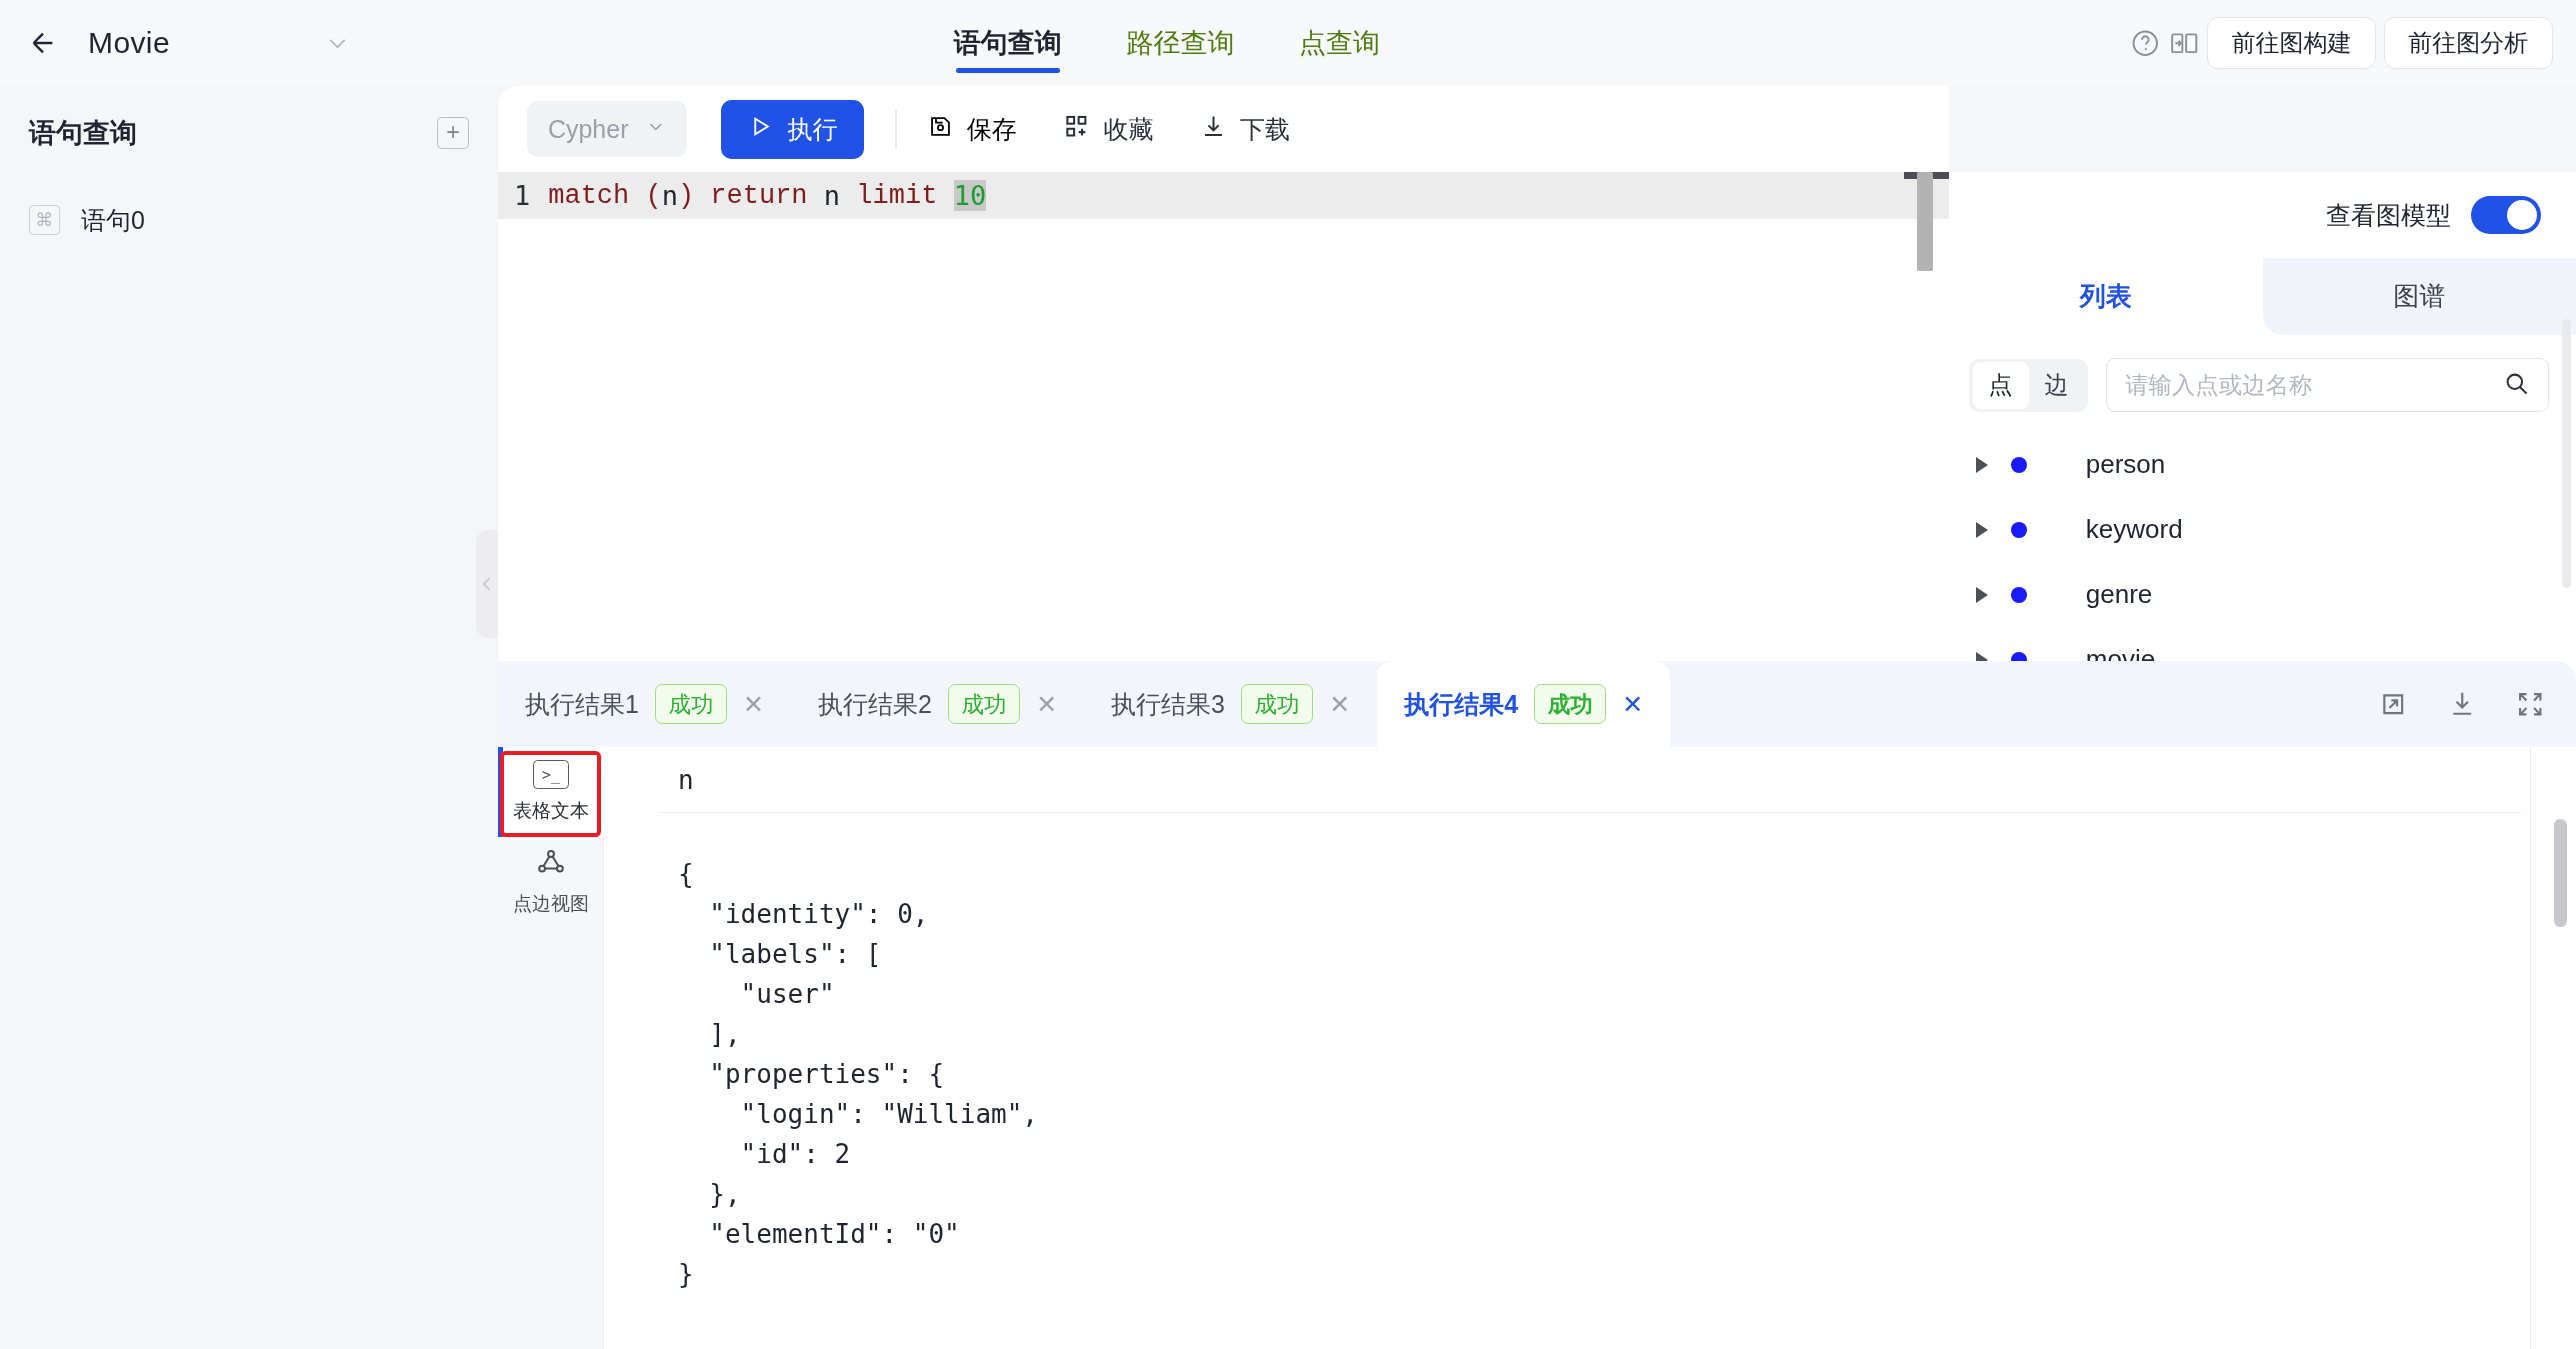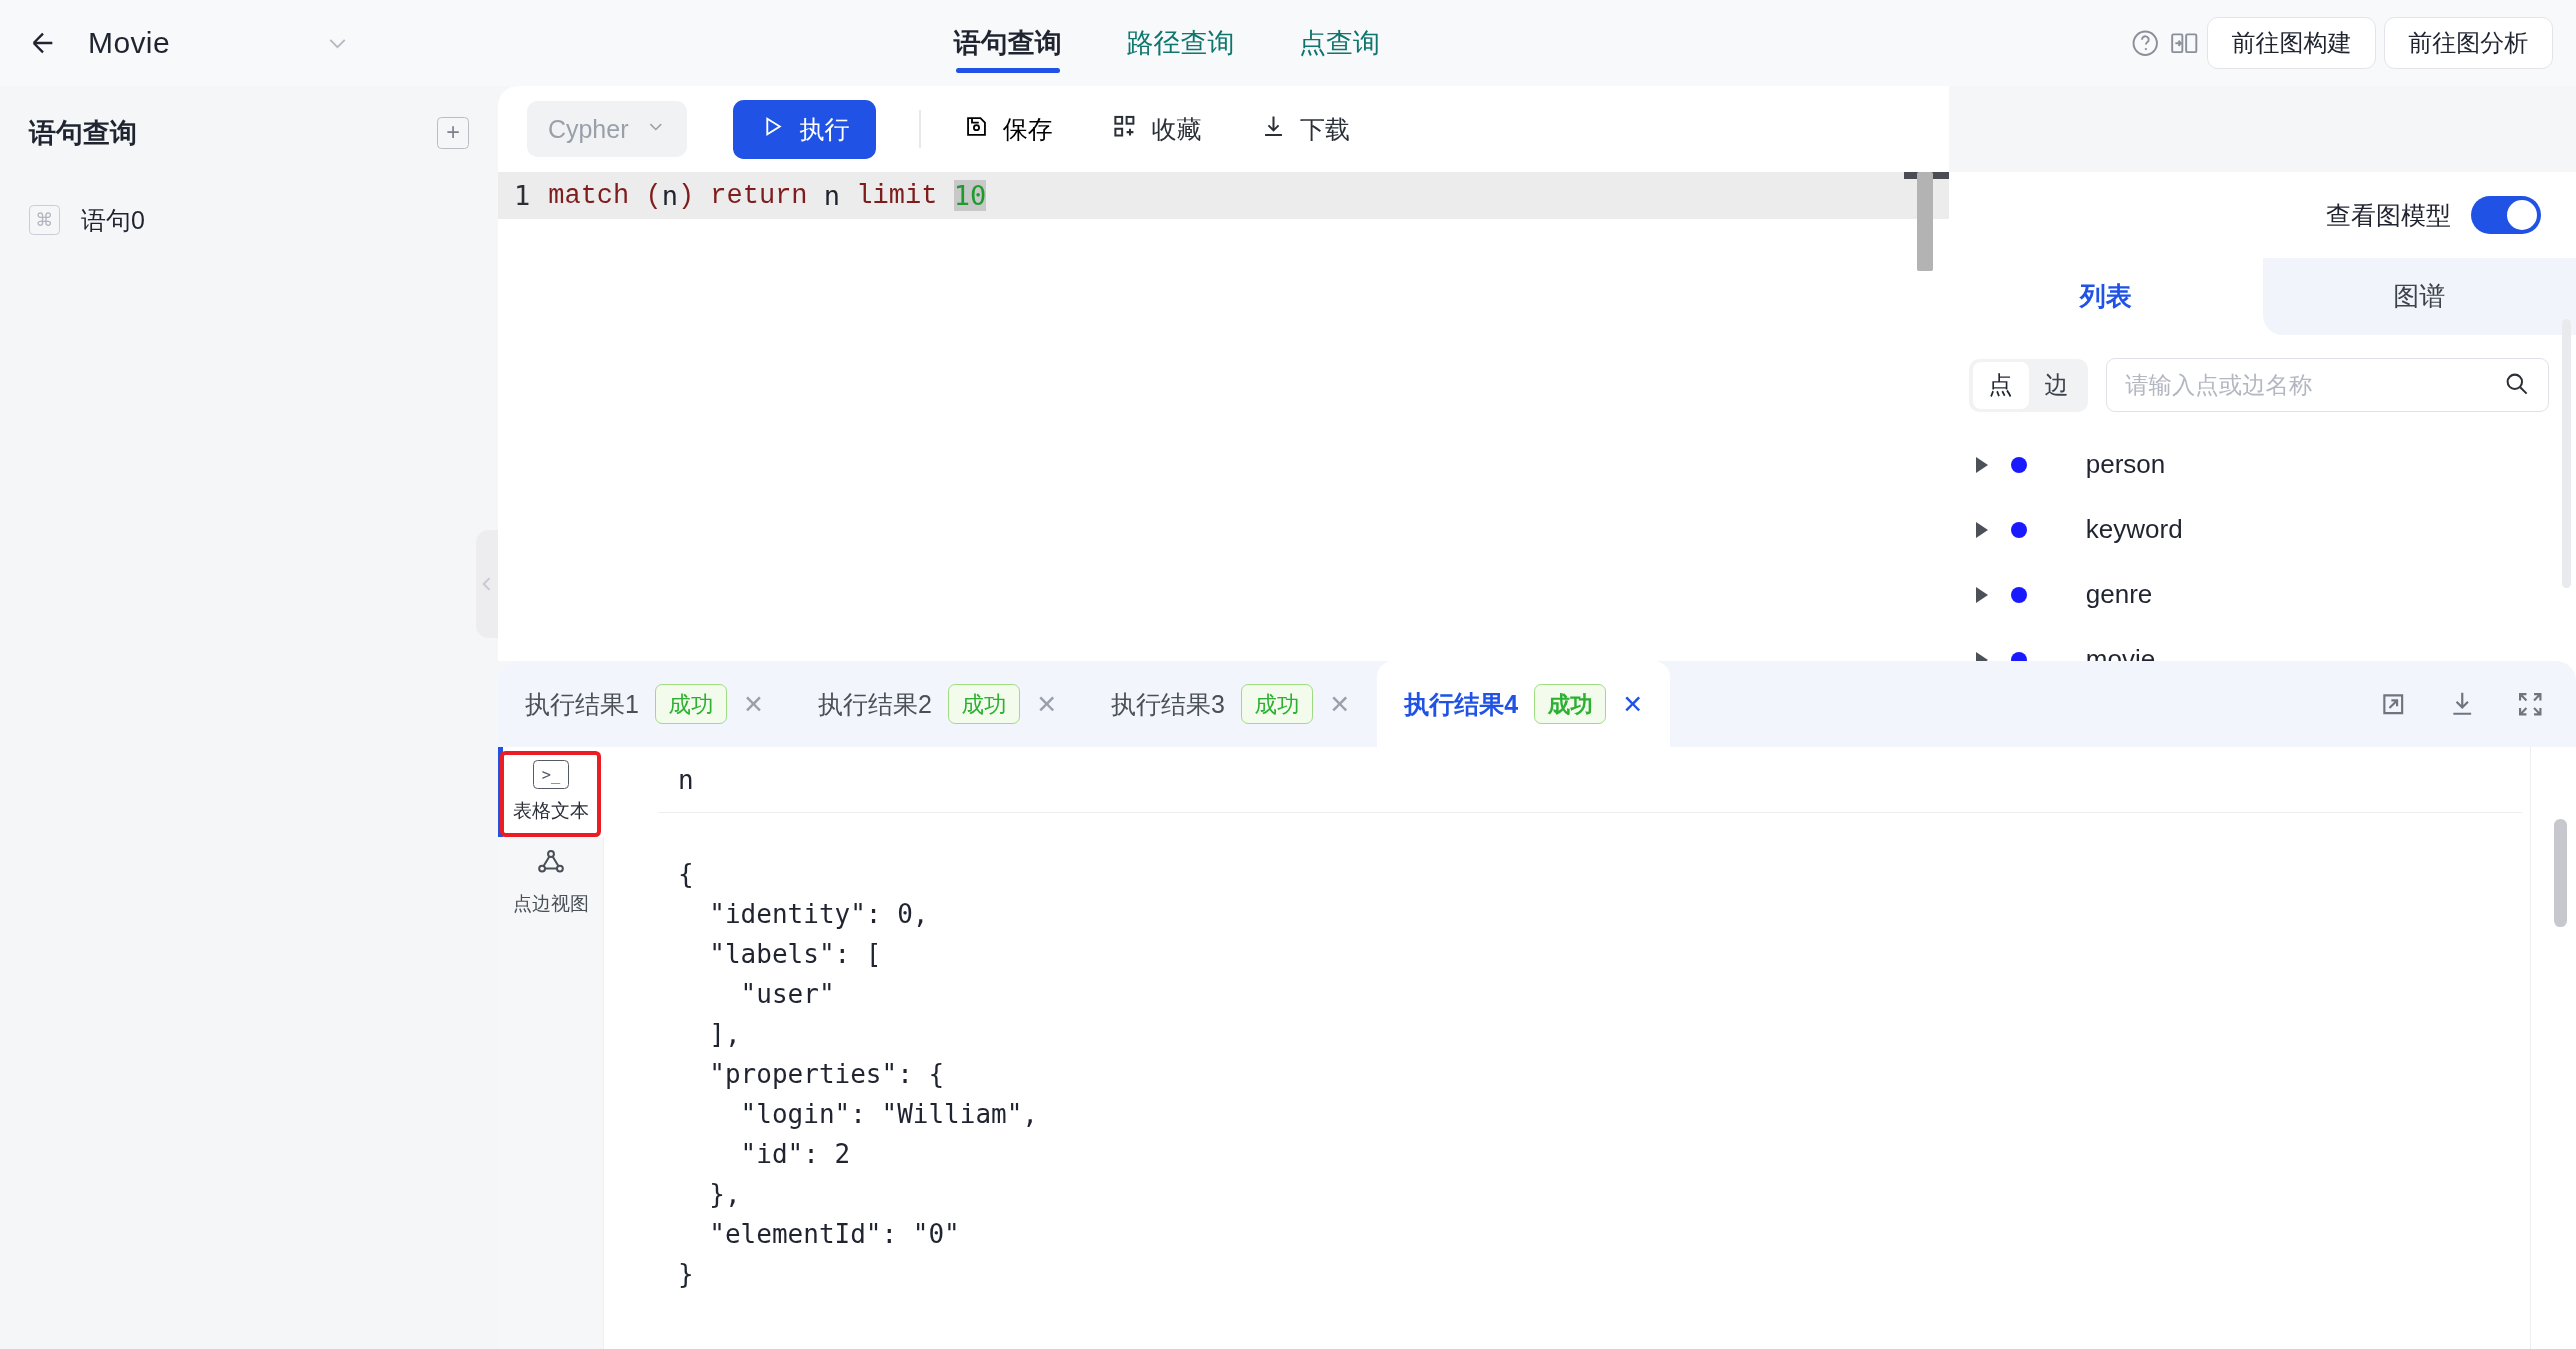--- a/index.html
+++ b/index.html
@@ -26,21 +26,21 @@
     font-size: 30px; color: #1f2430; margin-left: 20px; letter-spacing: 0.4px;
   }
   .proj-caret {
     margin-left: 153px; color: #b5b9c2; display: flex; align-items: center;
   }
   .center-tabs {
     position: absolute; left: 952px; top: 0; height: 86px;
     display: flex; align-items: center; gap: 61px;
   }
   .ctab {
-    position: relative; font-size: 27px; color: #0f766e; cursor: pointer;
+    position: relative; font-size: 27px; color: #4d7c0f; cursor: pointer;
     height: 86px; display: flex; align-items: center; padding: 0 1.8px;
   }
   .ctab.active { color: #1f2430; font-weight: bold; }
   .ctab.active::after {
     content: ""; position: absolute; left: 3.6px; right: 3.6px; bottom: 12.6px;
     height: 5.4px; background: #1F52E5; border-radius: 2.7px;
   }
   .top-right {
     position: absolute; right: 23.4px; top: 0; height: 86px;
     display: flex; align-items: center; gap: 8px;
@@ -92,21 +92,21 @@
   
   .main {
     position: absolute; left: 498px; top: 86px;
     width: 2078px; height: 1263px; background: #f5f6f8;
   }
   .editor-card {
     position: absolute; left: 0; top: 0; width: 1451px; height: 575px;
     background: #fff; border-radius: 20px 0 0 20px;
   }
   .q-toolbar {
-    height: 86px; display: flex; align-items: center; padding-left: 29px; gap: 12px;
+    height: 86px; display: flex; align-items: center; padding-left: 29px; gap: 0;
   }
   .lang-select {
     height: 56px; min-width: 160px; background: #f1f2f4; border-radius: 10.8px;
     display: flex; align-items: center; justify-content: center; gap: 16px;
     font-size: 25px; color: #9aa0aa; cursor: pointer;
   }
   .run-btn {
     margin-left: 34px; height: 59px; padding: 0 27px; background: #1F52E5;
     border-radius: 10.8px; color: #fff; font-size: 25px; cursor: pointer;
     display: flex; align-items: center; gap: 14.4px;

